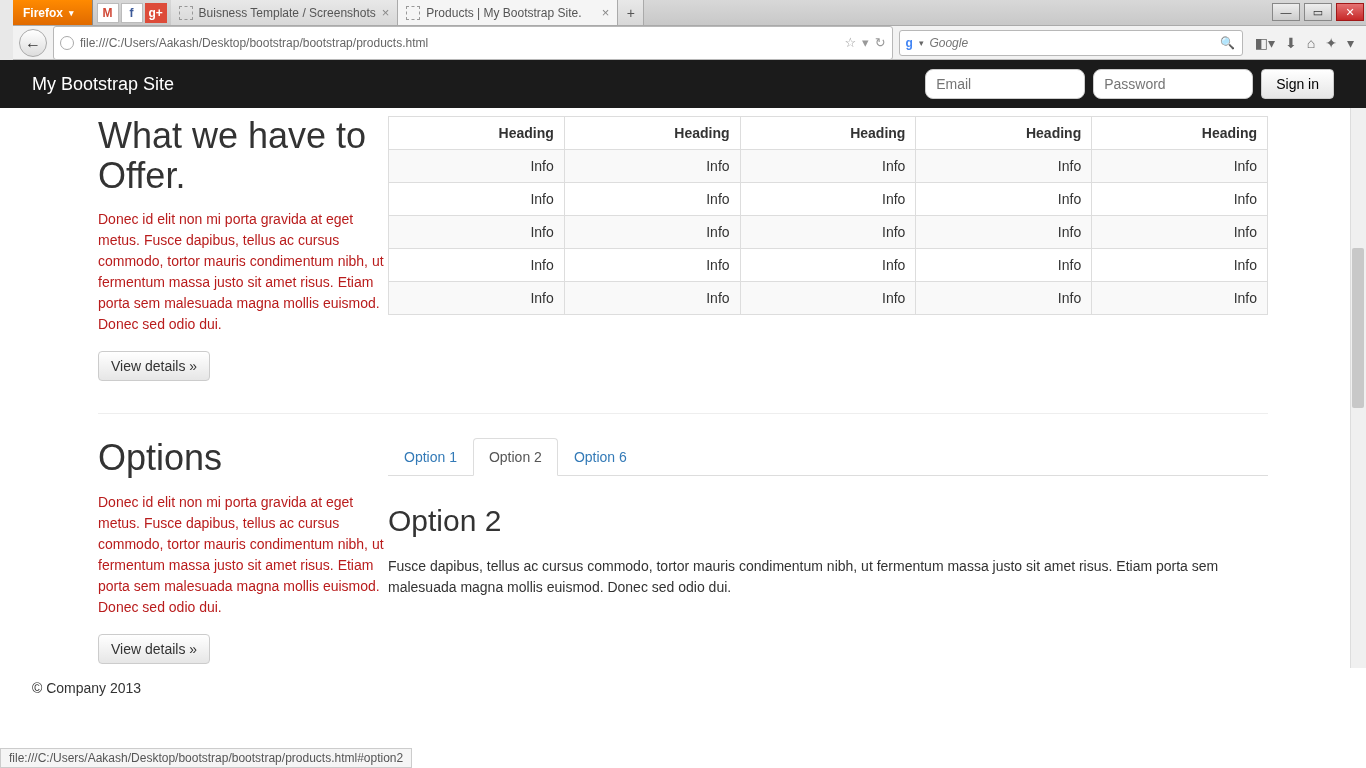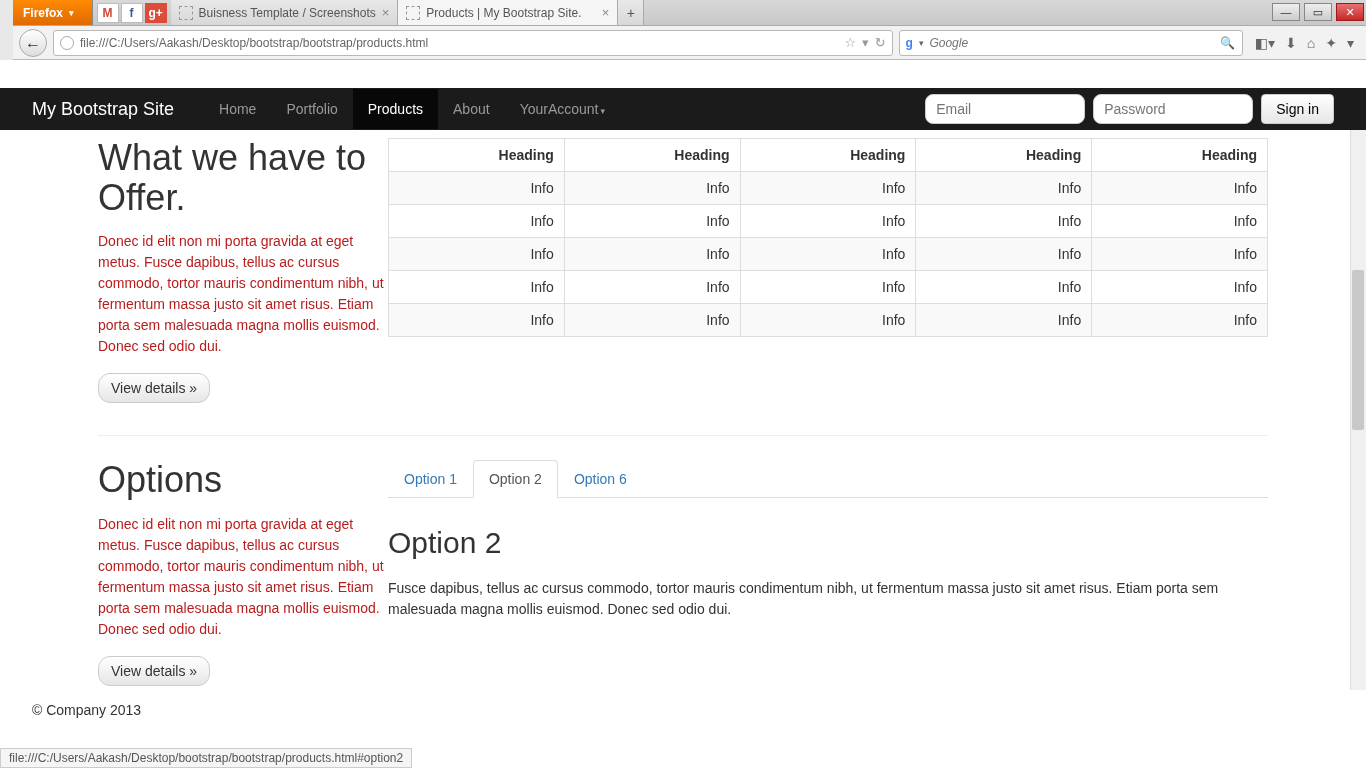--- a/index.html
+++ b/index.html
@@ -16,48 +16,48 @@
 .browser-tab { display: flex; align-items: center; padding: 0 8px; font-size: 12px; color: #555; border-right: 1px solid #aaa; background: linear-gradient(#e8e8e8,#d8d8d8); min-width: 220px; gap: 6px; }
 .browser-tab.active { background: #f5f5f5; }
 .tab-close { color: #888; font-size: 13px; margin-left: auto; }
 .tab-favicon { width: 14px; height: 14px; border: 1px dashed #999; display: inline-block; }
 .new-tab { width: 26px; display: flex; align-items: center; justify-content: center; color: #555; font-size: 14px; border-right: 1px solid #aaa; background: linear-gradient(#e8e8e8,#d8d8d8); }
 .win-controls { margin-left: auto; display: flex; }
 .win-controls span { width: 28px; height: 18px; margin: 3px 2px; border: 1px solid #888; display: inline-flex; align-items: center; justify-content: center; font-size: 11px; background: linear-gradient(#eee,#ccc); }
 .win-controls .close { background: linear-gradient(#e57373,#c62828); color: #fff; border-color: #a01818; }
 .addr-bar { display: flex; align-items: center; height: 34px; padding: 0 6px; gap: 6px; background: #f2f2f2; border-bottom: 1px solid #bbb; }
 .addr-bar .back { width: 28px; height: 28px; border-radius: 50%; border: 1px solid #aaa; background: linear-gradient(#fff,#ddd); display: flex; align-items: center; justify-content: center; font-size: 16px; color: #333; }
-.url-box { flex: 5; height: 26px; border: 1px solid #b8b8b8; border-radius: 3px; background: #fff; display: flex; align-items: center; padding: 0 6px; gap: 6px; font-size: 12px; color: #666; }
+.url-box { flex: 5; height: 34px; border: 1px solid #b8b8b8; border-radius: 3px; background: #fff; display: flex; align-items: center; padding: 0 6px; gap: 6px; font-size: 12px; color: #666; }
 .url-box .globe { width: 14px; height: 14px; border: 1px solid #aaa; border-radius: 50%; display: inline-block; }
 .url-box .url-text { flex: 1; }
 .url-box .star, .url-box .dd, .url-box .reload { color: #999; font-size: 13px; }
 .search-box { flex: 2; height: 26px; border: 1px solid #b8b8b8; border-radius: 3px; background: #fff; display: flex; align-items: center; padding: 0 6px; gap: 6px; font-size: 12px; color: #999; }
 .search-box .g { color: #4285f4; font-weight: bold; }
 .search-box input { border: none; outline: none; flex: 1; font-size: 12px; font-style: italic; color: #999; }
 .search-box .mag { color: #666; }
 .toolbar-icons { display: flex; gap: 10px; padding: 0 6px; color: #666; font-size: 14px; }
 
 
-.navbar { background: #1b1b1b; color: #999; height: 42px; display: flex; align-items: center; padding: 0 32px; margin-top: 28px; }
+.navbar { background: #1b1b1b; color: #999; height: 48px; display: flex; align-items: center; padding: 0 32px; }
 .navbar .brand { color: #fff; font-size: 18px; margin-right: 30px; }
 .navbar .nav { display: flex; gap: 0; }
 .navbar .nav a { color: #999; text-decoration: none; padding: 12px 15px; font-size: 14px; display: inline-block; }
 .navbar .nav a.active { color: #fff; background: #080808; }
 .navbar .nav .caret { font-size: 9px; margin-left: 2px; }
 .nav-form { margin-left: auto; display: flex; gap: 8px; }
 .nav-form input { height: 30px; border: 1px solid #ccc; border-radius: 8px; padding: 0 10px; font-size: 14px; width: 160px; }
 .nav-form button { height: 30px; border: 1px solid #ccc; border-radius: 4px; padding: 0 14px; background: linear-gradient(#fff,#e6e6e6); font-size: 14px; cursor: pointer; }
 
 .container { width: 1170px; margin: 0 auto; padding-top: 8px; }
 .row { display: flex; }
 .col-left { width: 290px; flex-shrink: 0; }
 .col-right { flex: 1; }
 h1 { font-size: 36px; font-weight: 500; line-height: 1.1; margin-bottom: 14px; }
 .desc { color: #b91c1c; font-size: 14px; line-height: 1.5; margin-bottom: 16px; }
-.btn { display: inline-block; padding: 6px 12px; border: 1px solid #ccc; border-radius: 12px; background: linear-gradient(#fff,#e6e6e6); font-size: 14px; cursor: pointer; color: #333; }
+.btn { display: inline-block; padding: 6px 12px; border: 1px solid #ccc; border-radius: 4px; background: linear-gradient(#fff,#e6e6e6); font-size: 14px; cursor: pointer; color: #333; }
 .table { width: 100%; border: 1px solid #ddd; border-collapse: collapse; font-size: 14px; }
 .table th, .table td { border: 1px solid #ddd; padding: 8px 10px; text-align: right; }
 .table th { font-weight: 700; }
 .table tbody tr:nth-child(odd) { background: #f9f9f9; }
 hr { border: none; border-top: 1px solid #eee; margin: 32px 0 24px; }
 
 .tabs { display: flex; border-bottom: 1px solid #ddd; }
 .tabs .tab { padding: 10px 15px; font-size: 14px; color: #337ab7; cursor: pointer; border: 1px solid transparent; border-bottom: none; margin-bottom: -1px; }
 .tabs .tab.active { color: #555; border-color: #ddd; border-bottom: 1px solid #fff; border-radius: 4px 4px 0 0; background: #fff; }
 .tab-body { padding-top: 28px; display: flex; gap: 20px; }
@@ -120,27 +120,20 @@
       <span>⬇</span>
       <span>⌂</span>
       <span>✦</span>
       <span>▾</span>
     </div>
   </div>
 </div>
 
 <div class="navbar">
   <div class="brand">My Bootstrap Site</div>
-  <div class="nav">
-    <a>Home</a>
-    <a>Portfolio</a>
-    <a class="active">Products</a>
-    <a>About</a>
-    <a><span>YourAccount</span><span class="caret">▾</span></a>
-  </div>
   <div class="nav-form">
     <input placeholder="Email" style="">
     <input type="password" placeholder="Password" style="">
     <button>Sign in</button>
   </div>
 </div>
 
 <div class="page-scroll">
 <div class="container">
 

